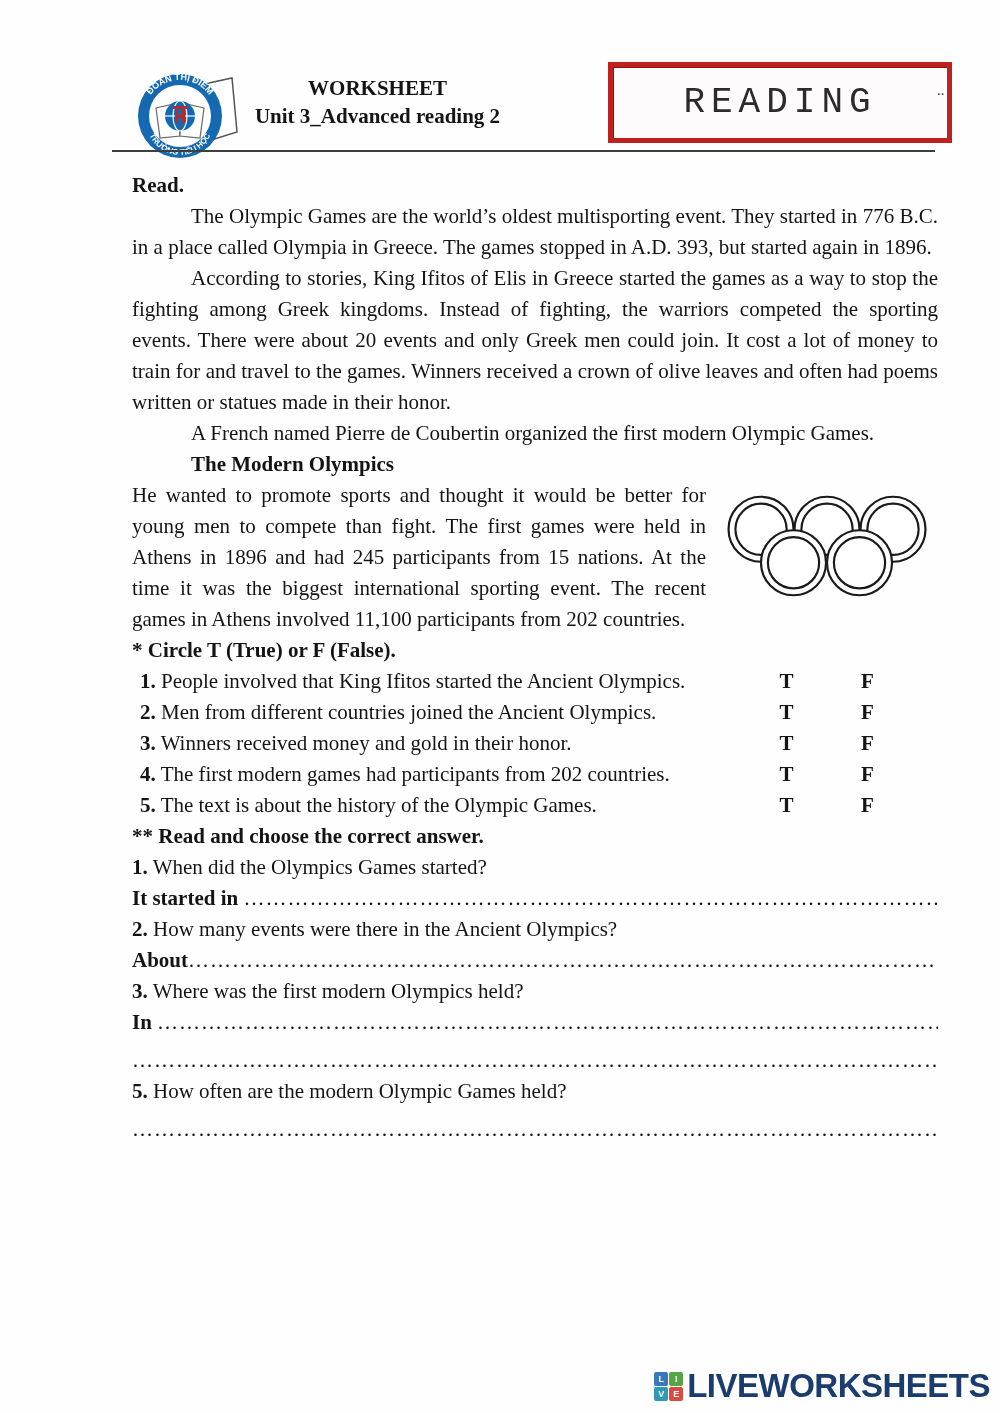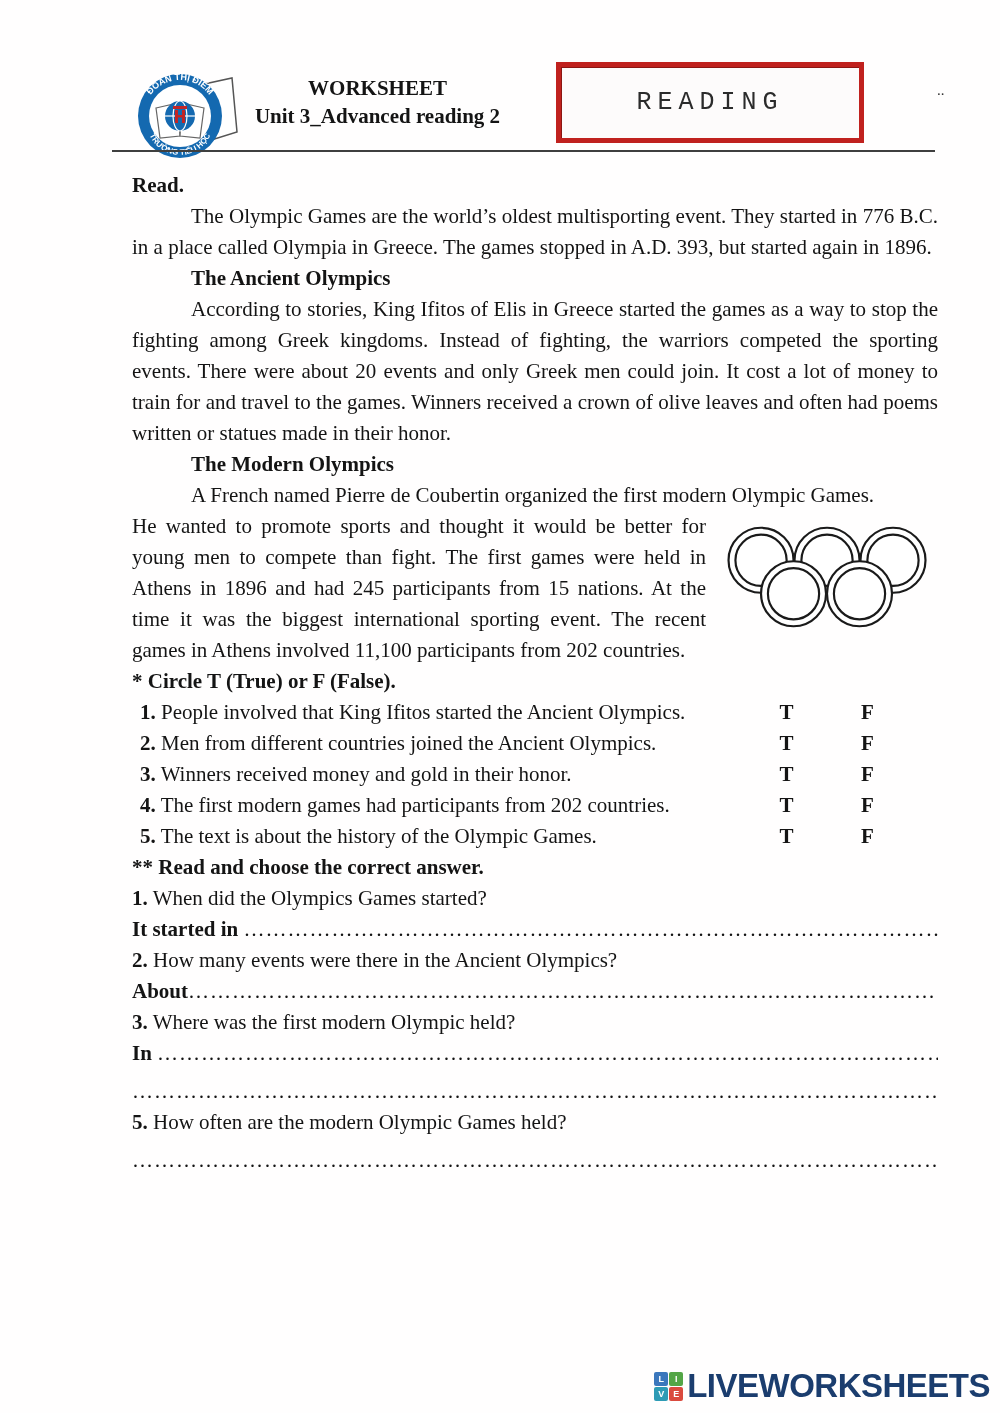--- a/index.html
+++ b/index.html
@@ -13,25 +13,25 @@
   }
   
   .header { position:relative; height:152px; }
   .school-logo { position:absolute; left:136px; top:70px; width:104px; height:92px; }
   .titles {
     position:absolute; left:240px; top:76px; width:275px;
     text-align:center; font-weight:bold; font-size:21px; line-height:24px;
   }
   .titles .t2 { margin-top:4px; }
   .badge {
-    position:absolute; left:556px; top:62px; width:308px; height:81px;
+    position:absolute; left:608px; top:62px; width:344px; height:81px;
     border:5px solid #c0211e; box-sizing:border-box; background:#fdfbfb;
     display:flex; align-items:center; justify-content:center;
     font-family:"Liberation Mono","DejaVu Sans Mono",monospace;
-    font-size:25px; letter-spacing:6px; color:#2b2b2b;
+    font-size:36px; letter-spacing:6px; color:#2b2b2b;
     box-shadow:1px 1px 0 #8c1512 inset;
   }
   .badge-suffix { position:absolute; left:937px; top:82px; font-size:15px; color:#333; }
   .rule { position:absolute; left:112px; width:823px; top:150px; border-top:2px solid #3f3f3f; }
   
   .main { padding:18px 62px 0 122px; font-size:21px; line-height:31px; text-align:justify;margin-left:10px; }
   .main p { margin:0; }
   .indent { text-indent:59px; }
   .bold { font-weight:bold; }
   .rings-float { float:right; width:220px; height:130px; margin:3px 0 2px 12px; }
@@ -107,27 +107,26 @@
 
     <div class="rule"></div>
   </div>
 
   <div class="main">
 
     <p class="bold">Read.</p>
 
     <p class="indent">The Olympic Games are the world’s oldest multisporting event. They started in 776 B.C. in a place called Olympia in Greece. The games stopped in A.D. 393, but started again in 1896.</p>
 
-    <p class="indent bold">The Ancient Olympics</p>
 
     <p class="indent">According to stories, King Ifitos of Elis in Greece started the games as a way to stop the fighting among Greek kingdoms. Instead of fighting, the warriors competed the sporting events. There were about 20 events and only Greek men could join. It cost a lot of money to train for and travel to the games. Winners received a crown of olive leaves and often had poems written or statues made in their honor.</p>
 
+    <p class="indent">A French named Pierre de Coubertin organized the first modern Olympic Games.</p>
+
     <p class="indent bold">The Modern Olympics</p>
-
-    <p class="indent">A French named Pierre de Coubertin organized the first modern Olympic Games.</p>
 
     <p>
       <svg class="rings-float" viewBox="0 0 220 132">
         <g stroke="#1a1a1a" stroke-width="2.2">
           <circle cx="42" cy="47" r="33" fill="#ffffff"></circle>
             <circle cx="42" cy="47" r="26" fill="#ffffff"></circle>
           <circle cx="109" cy="47" r="33" fill="#ffffff"></circle>
             <circle cx="109" cy="47" r="26" fill="#ffffff"></circle>
           <circle cx="176" cy="47" r="33" fill="#ffffff"></circle>
             <circle cx="176" cy="47" r="26" fill="#ffffff"></circle>
@@ -181,21 +180,21 @@
       <span class="ans-prefix">It started in </span>
       <span class="dots">…………………………………………………………………………………………………………………………………………………………</span>
     </div>
 
     <p><b>2.</b> <span>How many events were there in the Ancient Olympics?</span></p>
     <div class="ans">
       <span class="ans-prefix">About</span>
       <span class="dots">…………………………………………………………………………………………………………………………………………………………</span>
     </div>
 
-    <p><b>3.</b> <span>Where was the first modern Olympic held?</span></p>
+    <p><b>3.</b> <span>Where was the first modern Olympics held?</span></p>
     <div class="ans">
       <span class="ans-prefix">In </span>
       <span class="dots">…………………………………………………………………………………………………………………………………………………………</span>
     </div>
 
     <div class="ans gap">
       <span class="dots">…………………………………………………………………………………………………………………………………………………………</span>
     </div>
 
     <p class="gap"><b>5.</b> <span>How often are the modern Olympic Games held?</span></p>

